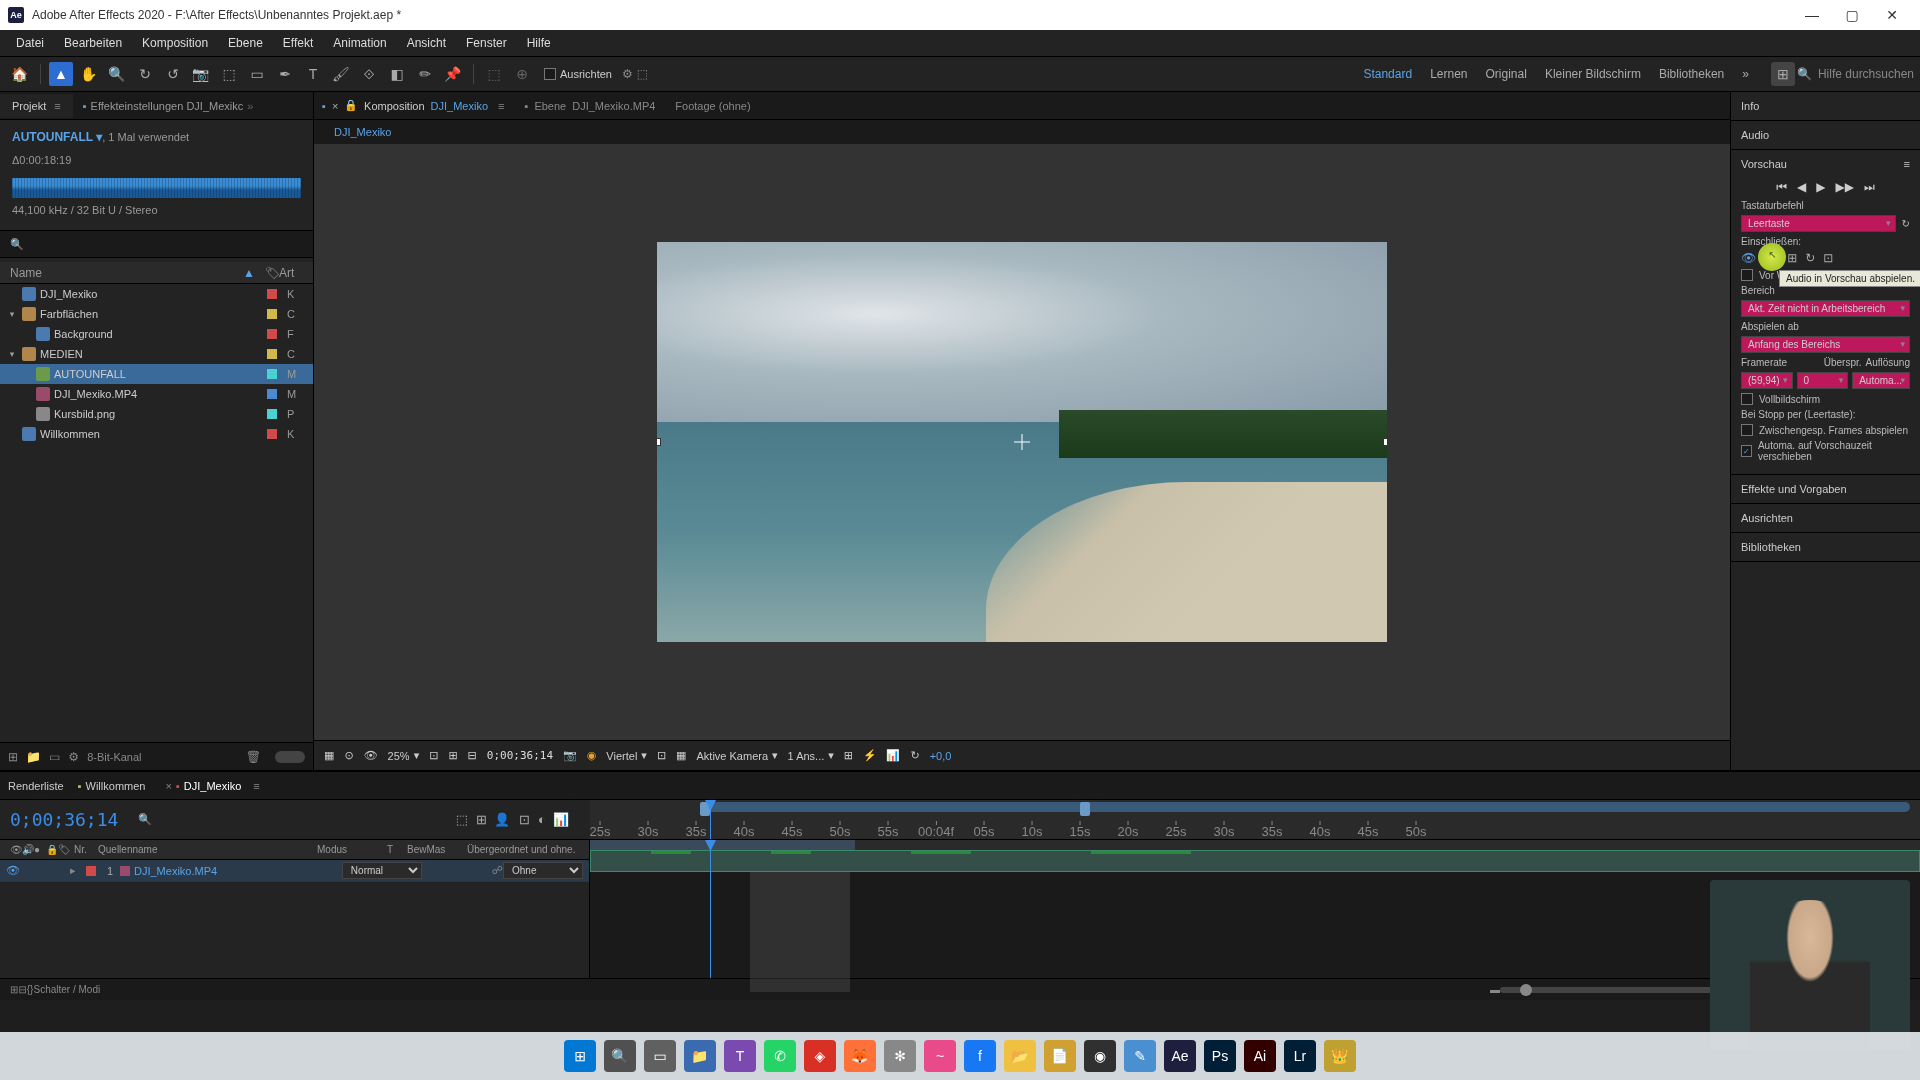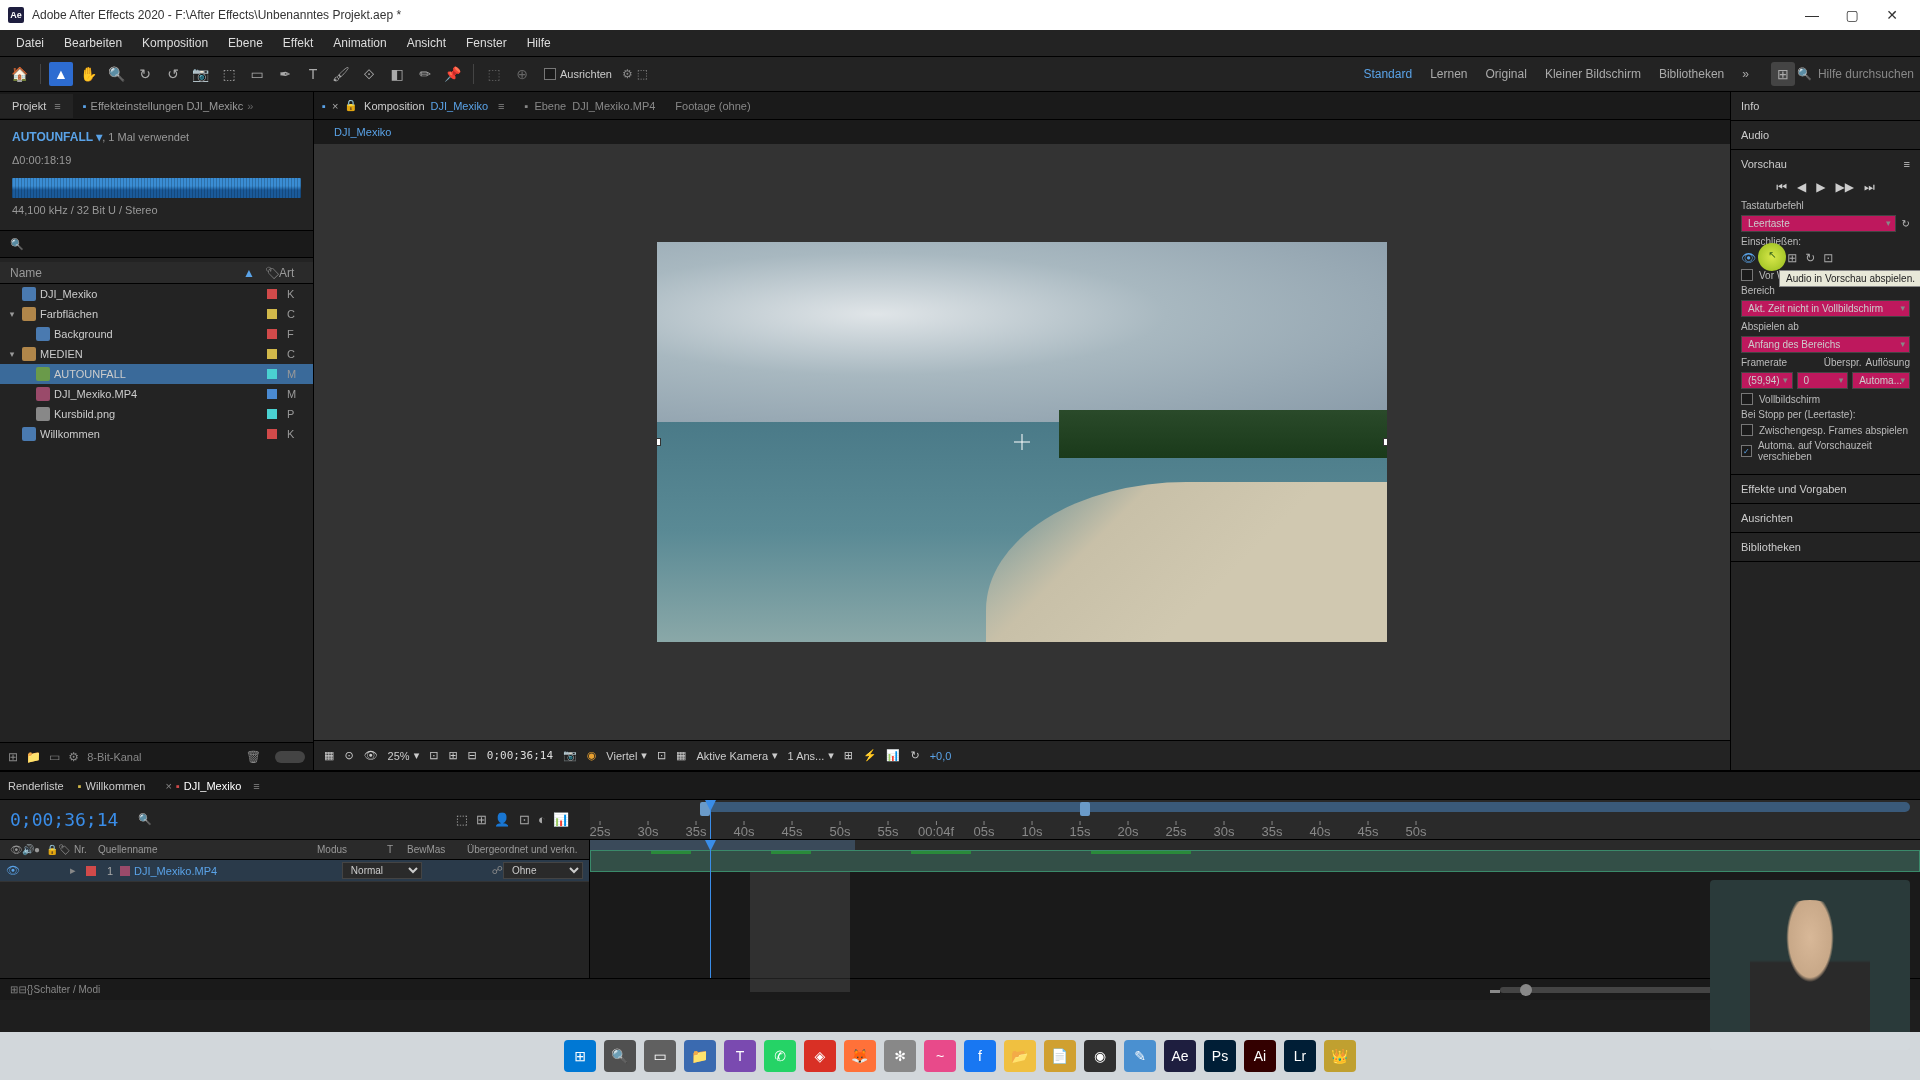--- a/index.html
+++ b/index.html
@@ -392,21 +392,21 @@
       </div>
       <div class="tooltip" style="top:120px;left:48px">Audio in Vorschau abspielen.</div>
       <div class="rp-row">
           <span class="rp-chk"></span>
           <span>Vor Wi</span>
         </div>
       <div class="rp-row">
           <span>Bereich</span>
         </div>
       <div class="rp-row">
-          <div class="rp-select">Akt. Zeit nicht in Vollbildschirm</div>
+          <div class="rp-select">Akt. Zeit nicht in Arbeitsbereich</div>
         </div>
       <div class="rp-row">
           <span>Abspielen ab</span>
         </div>
       <div class="rp-row">
           <div class="rp-select">Anfang des Bereichs</div>
         </div>
       <div class="rp-row" style="gap:4px">
         <span style="flex:1">Framerate</span>
         <span>Überspr.</span>
@@ -502,21 +502,21 @@
         <span class="col" style="width:12px">👁</span>
         <span class="col" style="width:12px">🔊</span>
         <span class="col" style="width:12px">●</span>
         <span class="col" style="width:12px">🔒</span>
         <span class="col" style="width:16px">🏷</span>
         <span class="col" style="width:24px">Nr.</span>
         <span class="col" style="flex:1">Quellenname</span>
         <span class="col" style="width:70px">Modus</span>
         <span class="col" style="width:20px">T</span>
         <span class="col" style="width:60px">BewMas</span>
-        <span class="col" style="width:120px">Übergeordnet und verkn.</span>
+        <span class="col" style="width:120px">Übergeordnet und ohne.</span>
       </div>
       <div class="layer-row sel">
         <span class="eye">👁</span>
         <span style="width:50px"></span>
         <span style="width:12px;color:#888">▸</span>
         <span style="width:10px;height:10px;background:#d14a4a;margin:0 4px"></span>
         <span class="num">1</span>
         <span class="name">
             <span style="width:10px;height:10px;background:#9a4a6a"></span>
             <span>DJI_Mexiko.MP4</span>

